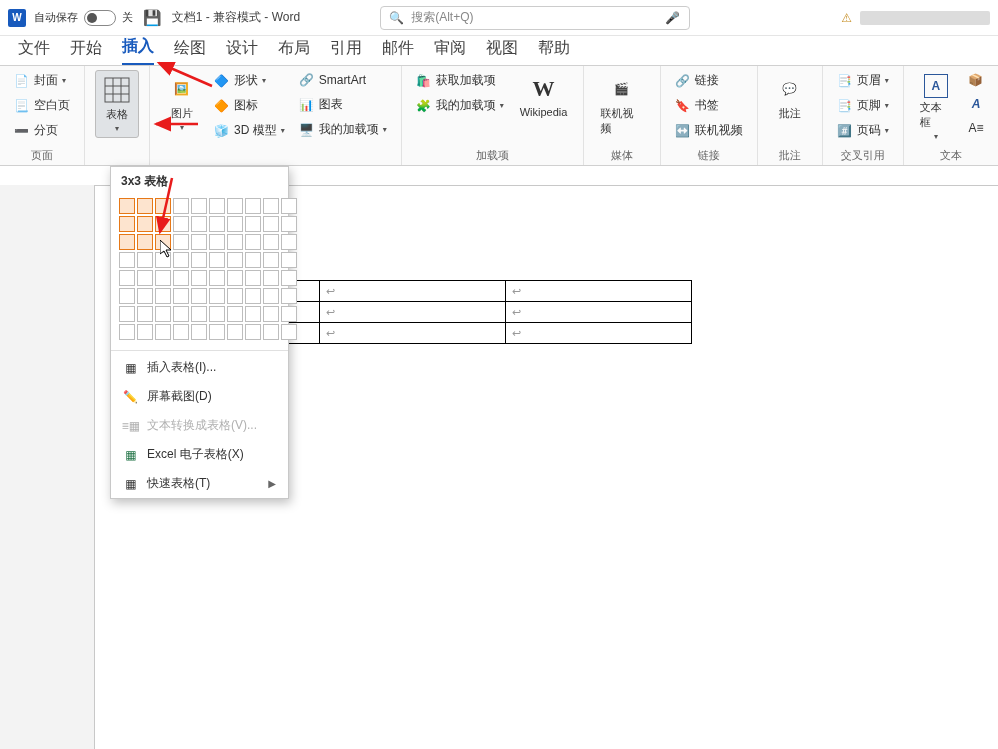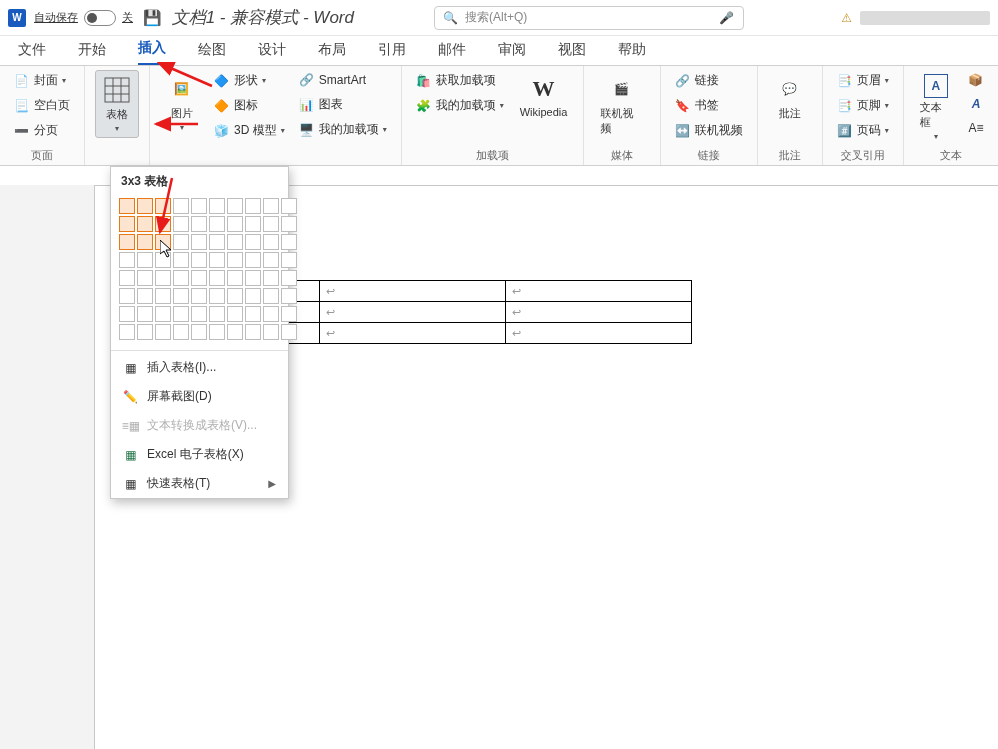--- a/index.html
+++ b/index.html
@@ -1,32 +1,32 @@
 <!DOCTYPE html>
 <html><head>
 <meta charset="utf-8">
 <style>
 * { box-sizing: border-box; margin: 0; padding: 0; font-family: "Microsoft YaHei", "Segoe UI", sans-serif; }
 body { background: #fff; font-size: 12px; color: #333; width: 998px; height: 749px; overflow: hidden; position: relative; }
 
 
 .titlebar { height: 36px; display: flex; align-items: center; padding: 0 8px; border-bottom: 1px solid #e5e5e5; background: #fff; }
 .word-icon { width: 18px; height: 18px; background: #185abd; border-radius: 2px; display: flex; align-items: center; justify-content: center; color: #fff; font-weight: bold; font-size: 10px; margin-right: 8px; }
-.autosave { display: flex; align-items: center; gap: 6px; font-size: 11px; text-decoration: underline; }
+.autosave { display: flex; align-items: center; gap: 6px; font-size: 11px; }
 .toggle { width: 32px; height: 16px; border-radius: 8px; border: 1px solid #888; background: #fff; position: relative; }
 .toggle::after { content: ""; position: absolute; width: 10px; height: 10px; border-radius: 50%; background: #555; top: 2px; left: 2px; }
 .save-btn { margin: 0 10px; color: #6b3fa0; font-size: 15px; cursor: pointer; }
-.doc-title { font-size: 17px; color: #444; font-style: italic; }
+.doc-title { font-size: 12px; color: #444; }
 .searchbox { margin-left: 80px; width: 310px; height: 24px; border: 1px solid #ccc; border-radius: 4px; display: flex; align-items: center; padding: 0 8px; gap: 6px; color: #888; }
 .titlebar-right { margin-left: auto; display: flex; align-items: center; gap: 8px; color: #999; }
 .warn-icon { color: #c58b1e; }
 .user-blur { width: 130px; height: 14px; background: #dcdcdc; border-radius: 2px; }
 
 
-.tabs { height: 30px; display: flex; align-items: flex-end; gap: 32px; padding: 0 18px; font-size: 14px; color: #444; border-bottom: 1px solid #d0d0d0; }
+.tabs { height: 30px; display: flex; align-items: flex-end; gap: 20px; padding: 0 18px; font-size: 16px; color: #444; border-bottom: 1px solid #d0d0d0; }
 .tab { padding: 4px 0 6px 0; cursor: pointer; }
 .tab.active { color: #185abd; border-bottom: 2px solid #185abd; font-weight: 600; }
 
 
 .ribbon { height: 100px; display: flex; border-bottom: 1px solid #d0d0d0; background: #fafafa; }
 .ribbon-group { padding: 4px 10px 2px 10px; border-right: 1px solid #e2e2e2; display: flex; flex-direction: column; justify-content: space-between; }
 .ribbon-group-label { text-align: center; font-size: 11px; color: #666; margin-top: 2px; }
 .ribbon-items { display: flex; gap: 6px; align-items: flex-start; }
 .ribbon-col { display: flex; flex-direction: column; gap: 4px; }
 .ribbon-btn { display: flex; align-items: center; gap: 4px; padding: 2px 4px; font-size: 12px; color: #333; cursor: pointer; border-radius: 3px; white-space: nowrap; }

